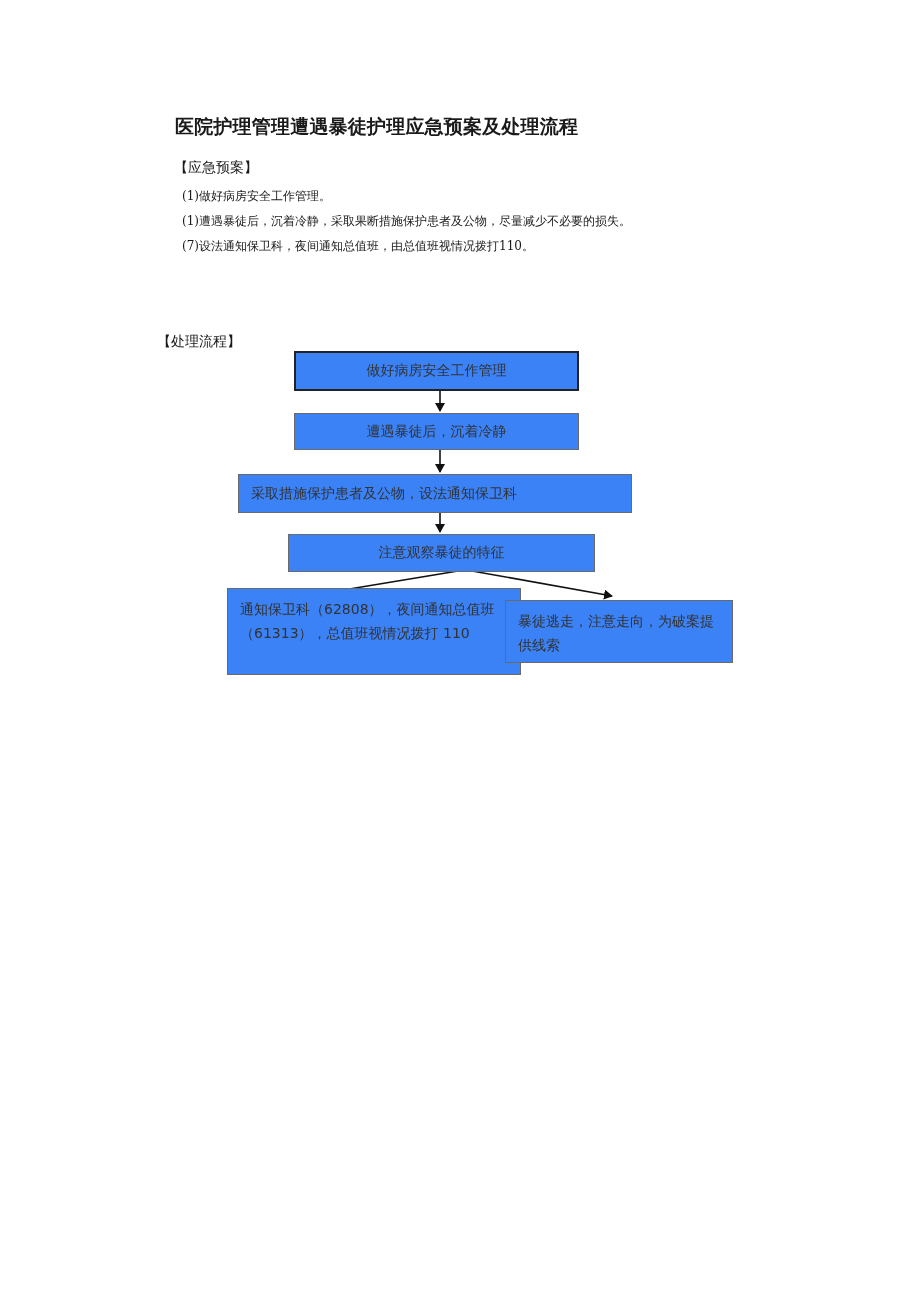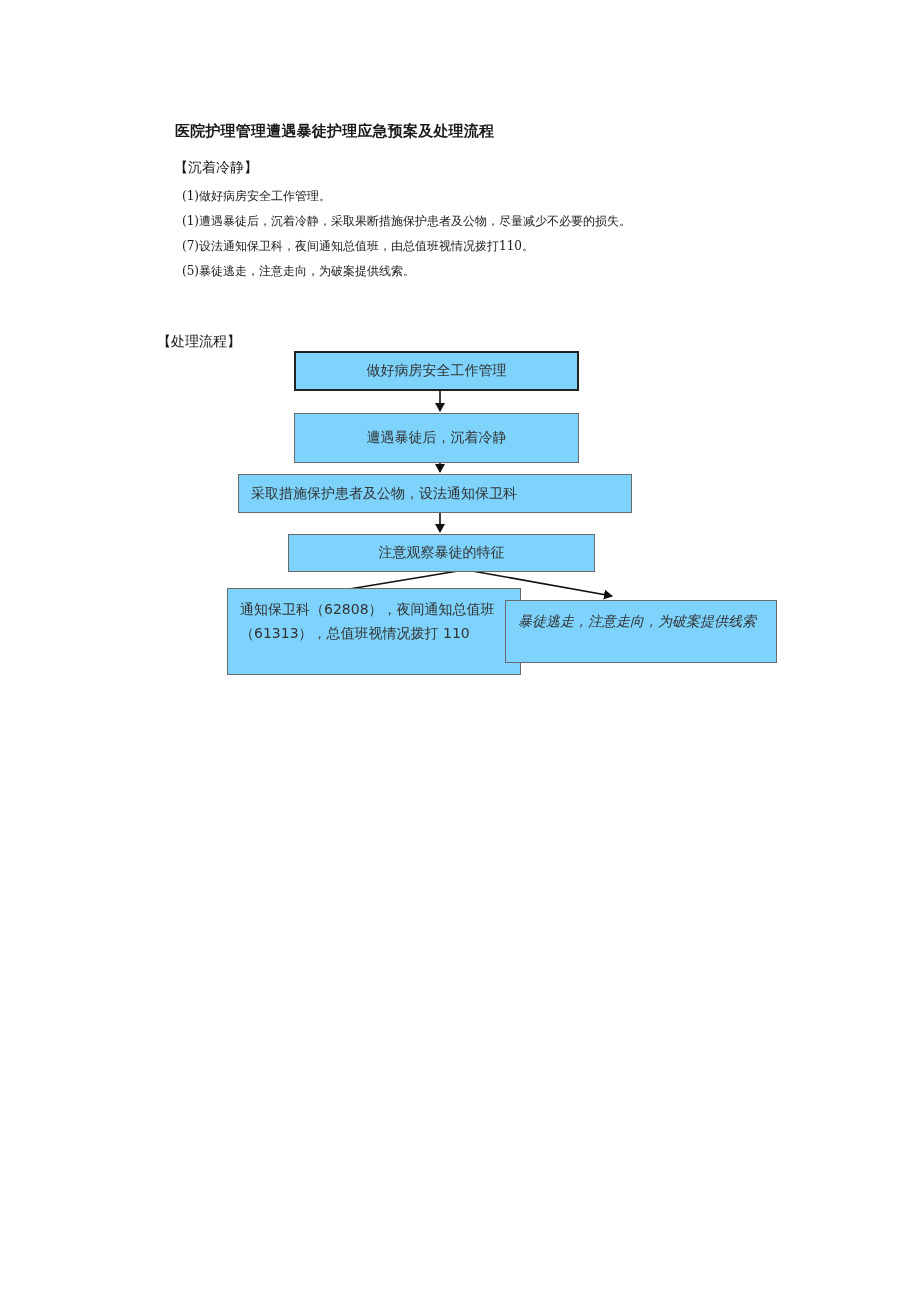--- a/index.html
+++ b/index.html
@@ -1,57 +1,56 @@
 <!DOCTYPE html>
 <html><head>
 <meta charset="utf-8">
 <style>
   html, body { margin: 0; padding: 0; background: #ffffff; }
   body { width: 920px; height: 1301px; position: relative; overflow: hidden;
          font-family: "DejaVu Serif", "Liberation Serif", serif; color: #1a1a1a; }
-  .title { position: absolute; left: 175px; top: 114px; font-size: 15px; font-weight: bold;
-           font-family: "DejaVu Sans", "Liberation Sans", sans-serif; letter-spacing: 0.2px; margin-top: 8px; }
+  .title { position: absolute; left: 175px; top: 114px; font-size: 19px; font-weight: bold;
+           font-family: "DejaVu Sans", "Liberation Sans", sans-serif; letter-spacing: 0.2px; }
   .section-head { position: absolute; font-size: 14px; }
   .plan-list { position: absolute; left: 182px; top: 184px; margin: 0; padding: 0; list-style: none; }
   .plan-list li { font-size: 12px; height: 25px; line-height: 25px; white-space: nowrap; }
-  .box { position: absolute; box-sizing: border-box; border: 1px solid #6a6a6a; background: #7dd3fc;
+  .box { position: absolute; box-sizing: border-box; border: 1px solid #6a6a6a; background: #3b82f6;
          font-size: 14px; color: #333; display: flex; align-items: center; justify-content: center;
          font-family: "DejaVu Sans", "Liberation Sans", sans-serif; }
   .box.strong { border: 2px solid #222; }
   .box.left-text { justify-content: flex-start; align-items: flex-start; text-align: left;
                    padding: 8px 12px; line-height: 24px; }
   svg.arrows { position: absolute; left: 0; top: 0; }
 </style>
 </head>
 <body>
 
 <div class="title">医院护理管理遭遇暴徒护理应急预案及处理流程</div>
 
-<div class="section-head" style="left:174px; top:159px;">【沉着冷静】</div>
+<div class="section-head" style="left:174px; top:159px;">【应急预案】</div>
 
 <ul class="plan-list">
   <li>(1)做好病房安全工作管理。</li>
   <li>(1)遭遇暴徒后，沉着冷静，采取果断措施保护患者及公物，尽量减少不必要的损失。</li>
   <li>(7)设法通知保卫科，夜间通知总值班，由总值班视情况拨打110。</li>
-  <li>(5)暴徒逃走，注意走向，为破案提供线索。</li>
 </ul>
 
 <div class="section-head" style="left:137px; top:333px;margin-left:20px;">【处理流程】</div>
 
 <svg class="arrows" width="920" height="1301">
   <defs>
     <marker id="ah" markerWidth="10" markerHeight="10" refX="8" refY="5" orient="auto" markerUnits="userSpaceOnUse">
       <path d="M0,0 L9,5 L0,10 Z" fill="#111"></path>
     </marker>
   </defs>
   <line x1="440" y1="390" x2="440" y2="411" stroke="#111" stroke-width="1.6" marker-end="url(#ah)"></line>
   <line x1="440" y1="450" x2="440" y2="472" stroke="#111" stroke-width="1.6" marker-end="url(#ah)"></line>
   <line x1="440" y1="512" x2="440" y2="532" stroke="#111" stroke-width="1.6" marker-end="url(#ah)"></line>
   <line x1="458" y1="571" x2="307" y2="596" stroke="#111" stroke-width="1.6" marker-end="url(#ah)"></line>
   <line x1="472" y1="571" x2="612" y2="596" stroke="#111" stroke-width="1.6" marker-end="url(#ah)"></line>
 </svg>
 
 <div class="box strong" style="left:294px; top:351px; width:285px; height:40px;">做好病房安全工作管理</div>
-<div class="box" style="left:294px; top:413px; width:285px; height:50px;">遭遇暴徒后，沉着冷静</div>
+<div class="box" style="left:294px; top:413px; width:285px; height:37px;">遭遇暴徒后，沉着冷静</div>
 <div class="box" style="left:238px; top:474px; width:394px; height:39px; justify-content:flex-start; padding-left:12px;">采取措施保护患者及公物，设法通知保卫科</div>
 <div class="box" style="left:288px; top:534px; width:307px; height:38px;text-align:right;">注意观察暴徒的特征</div>
 <div class="box left-text" style="left:188px; top:588px; width:294px; height:87px;margin-left:39px;">通知保卫科（62808），夜间通知总值班（61313），总值班视情况拨打 110</div>
-<div class="box left-text" style="left:505px; top:600px; width:272px; height:63px;font-style:italic;">暴徒逃走，注意走向，为破案提供线索</div>
+<div class="box left-text" style="left:505px; top:600px; width:228px; height:63px;">暴徒逃走，注意走向，为破案提供线索</div>
 
 </body></html>

